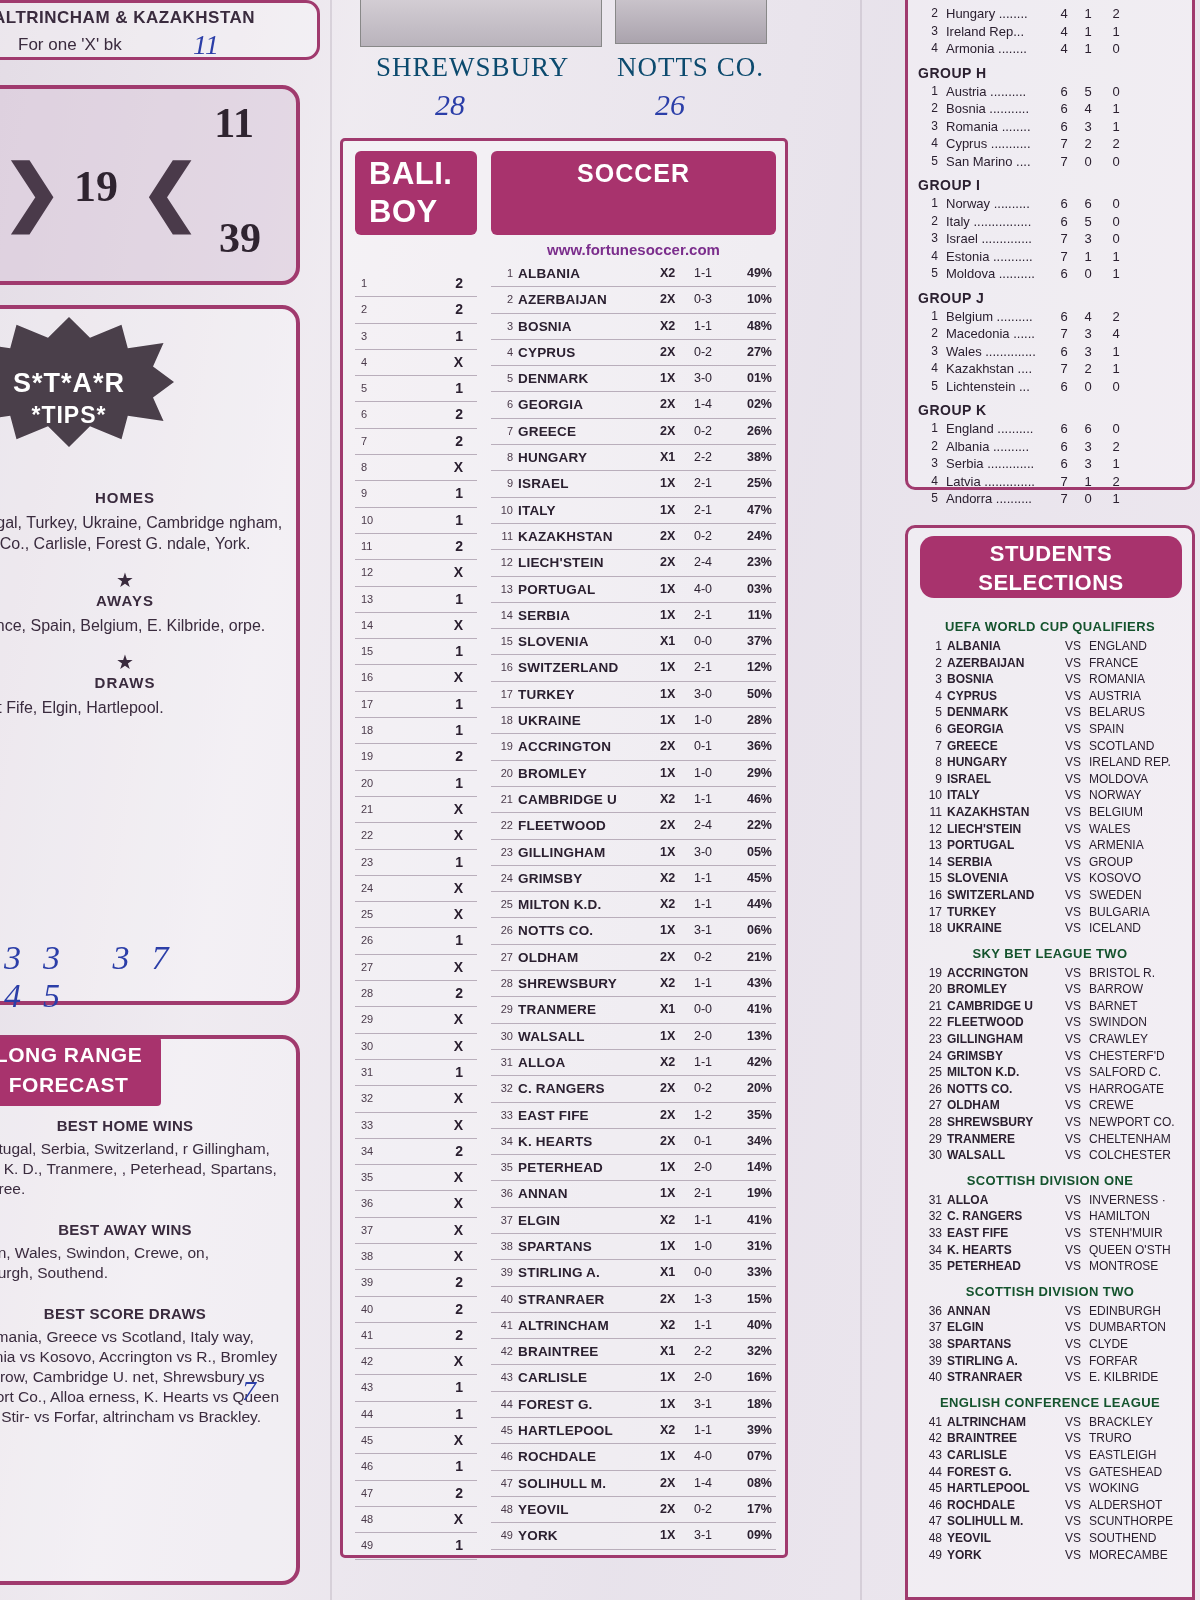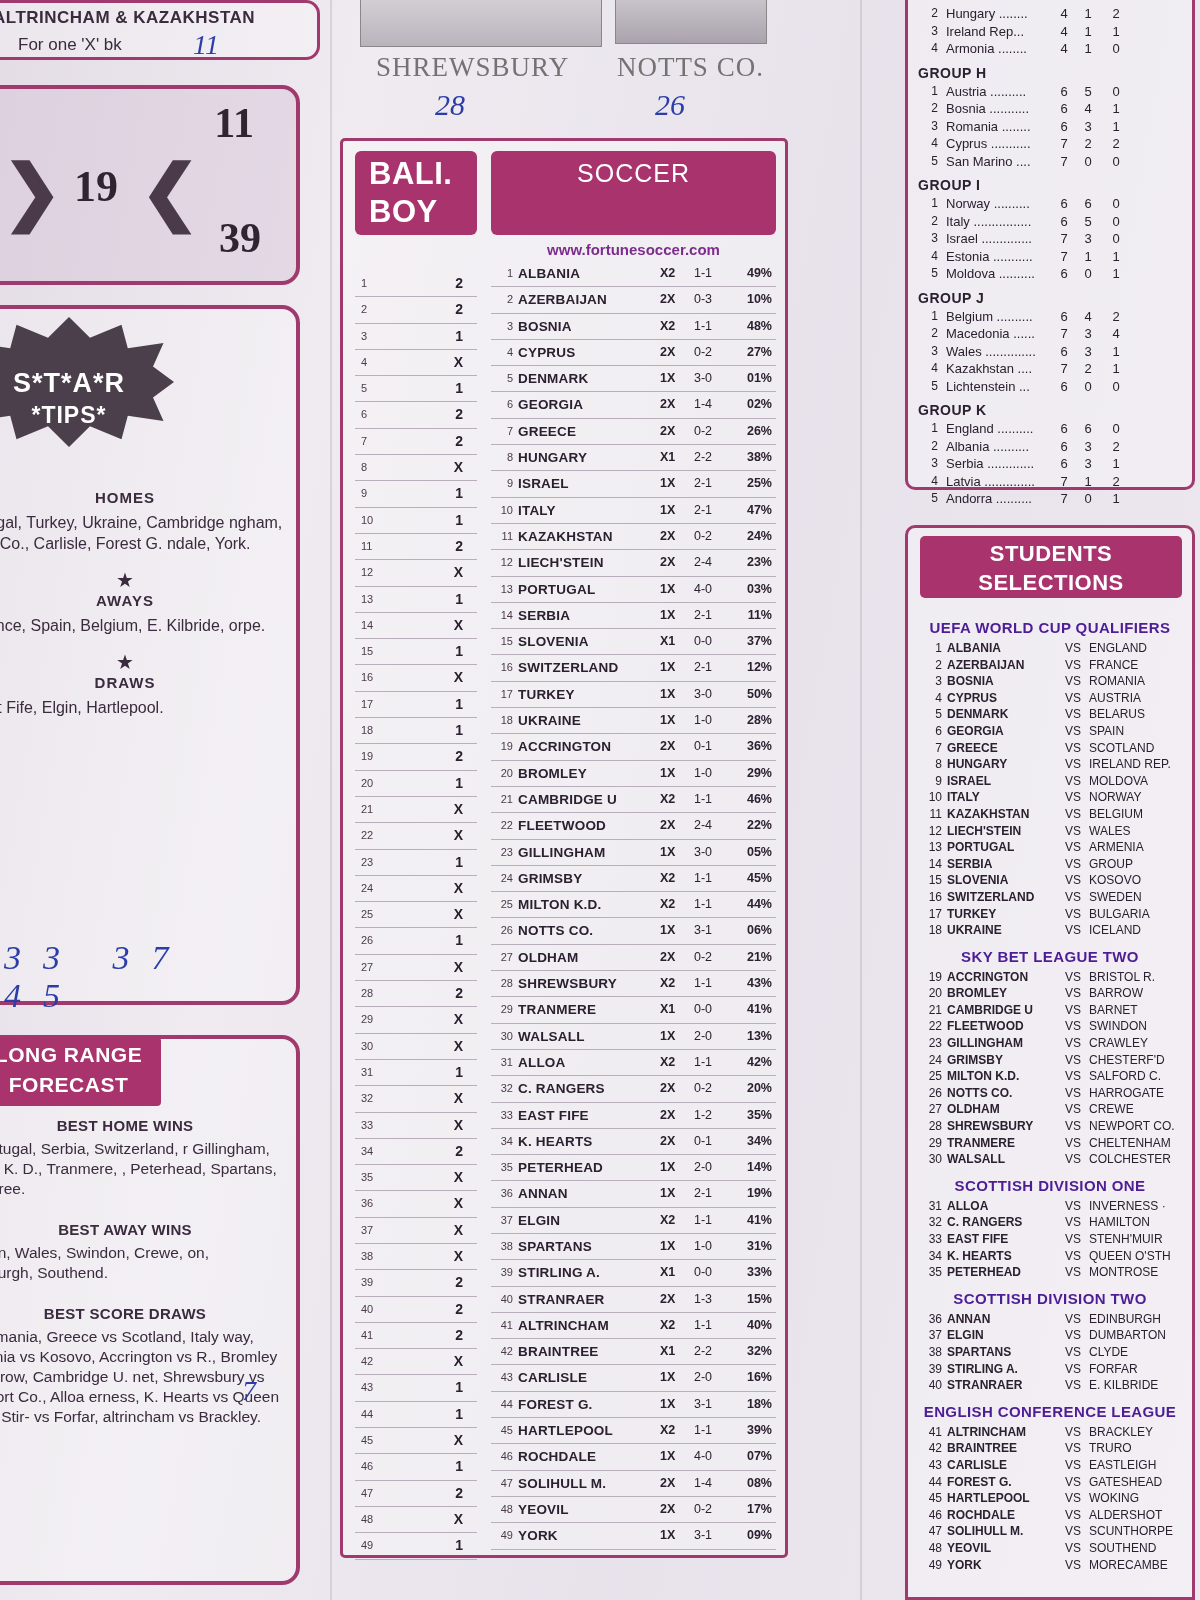--- a/index.html
+++ b/index.html
@@ -82,39 +82,39 @@
     position:absolute;left:20px;top:-10px;width:240px;height:55px;
     background:linear-gradient(#d8d2d8,#b9b3bc);
     border:1px solid #888;
   }
   .photo2{
     position:absolute;left:275px;top:-10px;width:150px;height:52px;
     background:linear-gradient(#cfc9d0,#aaa3ad);
     border:1px solid #888;
   }
   .teamline{position:absolute;top:52px;left:0;width:460px;text-align:center;
-    font-family:"Liberation Serif",serif;font-size:27px;letter-spacing:1px;color:#737373;}
+    font-family:"Liberation Serif",serif;font-size:27px;letter-spacing:1px;color:#0c4a6e;}
   .teamline span{display:inline-block;}
   .scoreh{position:absolute;top:88px;font-size:30px;}
 
   .centerbox{
     position:absolute;left:0;top:138px;width:448px;height:1420px;
     border:3px solid #a03a6e;border-radius:5px;box-sizing:border-box;
     background:rgba(255,255,255,0.35);
   }
   .baliboy{
     position:absolute;left:12px;top:10px;width:122px;height:84px;
     background:#a8336d;color:#fff;border-radius:6px;
     font-size:31px;font-weight:bold;line-height:38px;padding:4px 0 0 14px;
     box-sizing:border-box;letter-spacing:0.5px;
   }
   .ratinghead{
     position:absolute;left:148px;top:10px;width:285px;height:84px;
     background:#a8336d;color:#fff;border-radius:6px;
-    text-align:center;font-size:25px;font-weight:normal;letter-spacing:1px;
+    text-align:center;font-size:25px;font-weight:bold;letter-spacing:1px;
     padding-top:7px;box-sizing:border-box;line-height:31px;
   }
   .url{
     position:absolute;left:148px;top:100px;width:285px;text-align:center;
     font-size:15px;font-weight:bold;color:#7b2d8c;
   }
   .bb-list{position:absolute;left:12px;top:130px;width:122px;}
   .bb-row{
     display:flex;justify-content:space-between;
     height:25.3px;line-height:25.3px;
@@ -157,25 +157,25 @@
   .grp-row .gw{width:28px;text-align:center;}
   .grp-row .gd{width:28px;text-align:center;}
 
   .stubox{
     position:absolute;left:0;top:525px;width:290px;height:1075px;
     border:3px solid #a03a6e;border-radius:10px 10px 0 0;box-sizing:border-box;
     background:rgba(255,255,255,0.3);
   }
   .stuhead{
     position:absolute;left:12px;top:8px;width:262px;height:62px;
-    background:#a8336d;color:#fff;border-radius:5px;text-align:center;
+    background:#a8336d;color:#fff;border-radius:14px;text-align:center;
     font-size:22px;font-weight:bold;line-height:29px;padding-top:3px;box-sizing:border-box;
     letter-spacing:0.5px;
   }
-  .comp-title{text-align:center;font-size:15px;font-weight:bold;color:#4c1d95;margin:9px 0 4px 0;letter-spacing:0.4px;}
+  .comp-title{text-align:center;font-size:13px;font-weight:bold;color:#14532d;margin:9px 0 4px 0;letter-spacing:0.4px;}
   .sel-row{display:flex;font-size:12px;line-height:16.6px;color:#2b2030;padding-left:16px;}
   .sel-row .si{width:18px;text-align:right;padding-right:5px;}
   .sel-row .sh{width:110px;font-weight:bold;}
   .sel-row .sv{width:32px;text-align:center;}
   .sel-row .sa{flex:1;font-weight:normal;}
 
   
   .seam{position:absolute;top:0;width:2px;height:1600px;background:rgba(150,140,155,0.25);z-index:1;}
 </style>
 </head>

